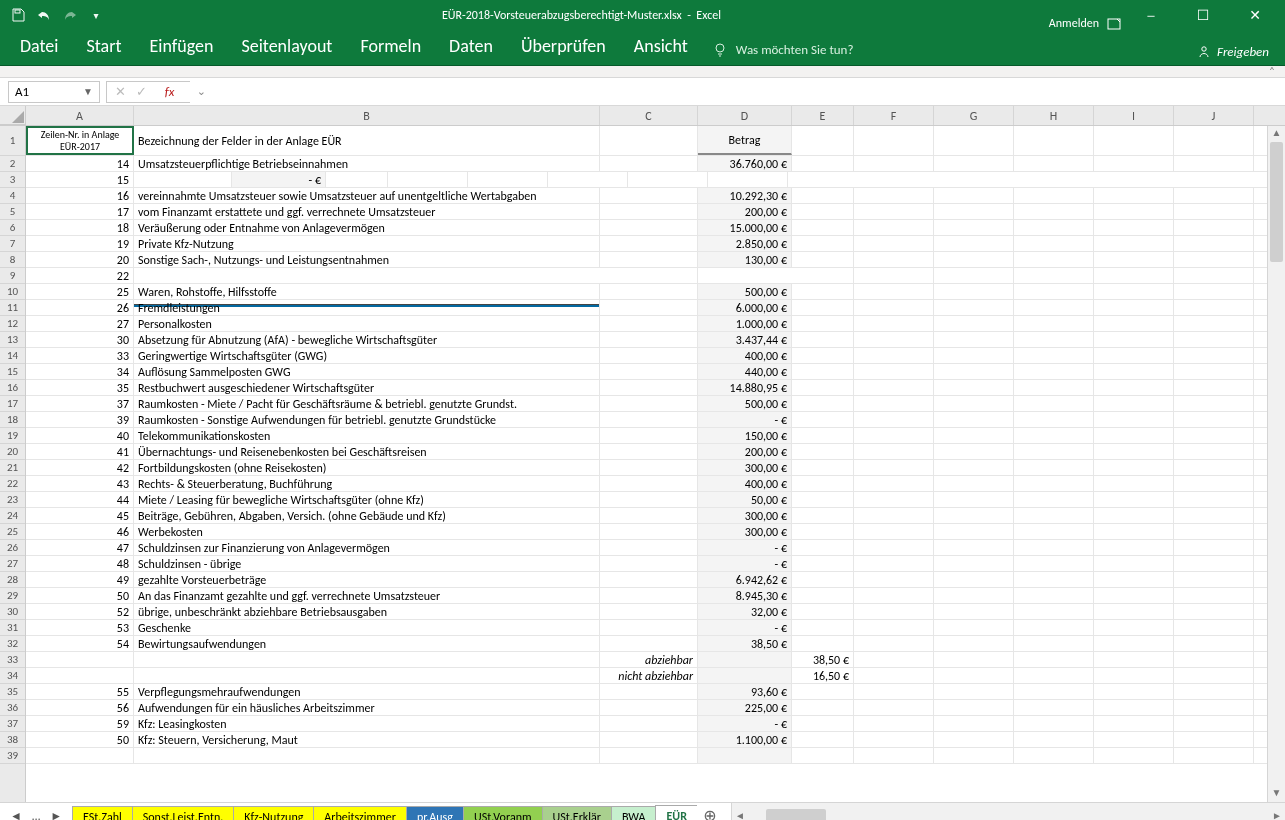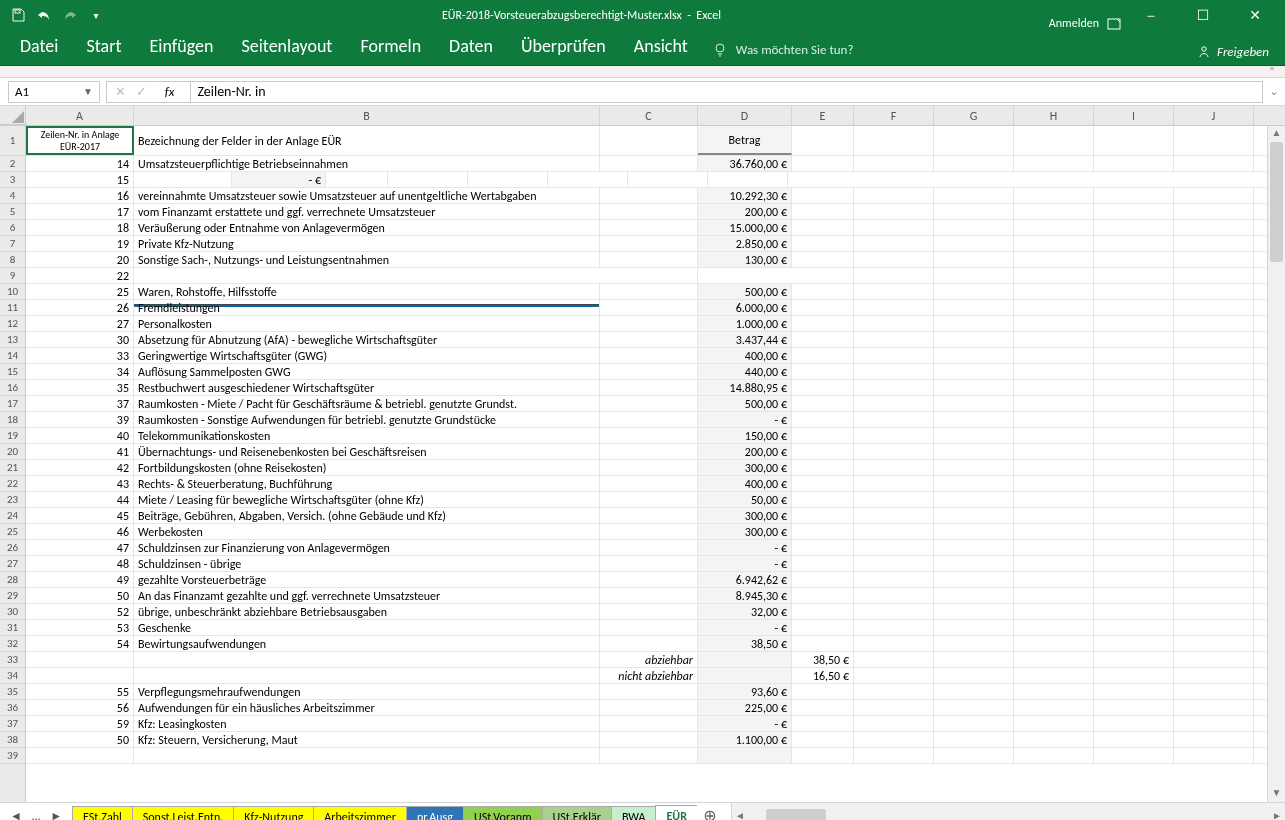--- a/index.html
+++ b/index.html
@@ -14,21 +14,21 @@
 .ribbon .tabs { display: flex; }
 .ribbon .tab { padding: 8px 14px 8px; font-size: 18px; cursor: pointer; color: #fff; position: relative; }
 .tellme { display: flex; align-items: center; gap: 10px; padding: 8px 12px; font-size: 13px; color: #d8f0e0; }
 .share { margin-left: auto; display: flex; align-items: center; gap: 6px; padding: 0 10px 6px; font-size: 13px; font-style: italic; }
 .ribbon-body { height: 12px; background: #f3f2f1; border-bottom: 1px solid #d8d8d8; position: relative; }
 .collapse { position: absolute; right: 10px; top: -2px; color: #777; font-size: 11px; cursor: pointer; }
 .formula-row { height: 28px; display: flex; align-items: center; border-bottom: 1px solid #d8d8d8; font-size: 13px; background: #fff; }
 .namebox { width: 92px; border: 1px solid #c8c8c8; margin: 0 6px 0 8px; height: 22px; display: flex; align-items: center; padding: 0 6px; justify-content: space-between; }
 .namebox .dd { color: #666; font-size: 10px; }
 .fx-btns { display: flex; align-items: center; gap: 10px; padding: 0 8px; color: #888; height: 22px; border: 1px solid #c8c8c8; border-right: none; }
-.fx { font-style: italic; color: #000000; padding: 0 8px; }
+.fx { font-style: italic; color: #b91c1c; padding: 0 8px; }
 .formula-input { flex: 1; border: 1px solid #c8c8c8; height: 22px; display: flex; align-items: center; padding: 0 6px; font-size: 14px; }
 .fx-expand { width: 22px; text-align: center; color: #888; font-size: 11px; }
 .grid-wrap { position: relative; height: 676px; overflow: hidden; display: flex; }
 .rowhdrs { width: 26px; background: #eaeaea; border-right: 1px solid #ccc; }
 .rowhdr { height: 16px; font-size: 11px; color: #555; text-align: center; border-bottom: 1px solid #d5d5d5; display: flex; align-items: center; justify-content: center; cursor: pointer; }
 .rowhdr.hdr1 { height: 30px; }
 .colhdr-row { height: 20px; display: flex; background: #eaeaea; border-bottom: 1px solid #ccc; }
 .corner { width: 26px; background: #eaeaea; border-right: 1px solid #ccc; border-bottom: 1px solid #ccc; display: flex; align-items: flex-end; justify-content: flex-end; }
 .corner::after { content: ""; border: 6px solid transparent; border-right-color: #aaa; border-bottom-color: #aaa; margin: 0 1px 1px 0; }
 .colhdr { font-size: 12px; color: #555; text-align: center; border-right: 1px solid #d5d5d5; display: flex; align-items: center; justify-content: center; cursor: pointer; }
@@ -148,23 +148,20 @@
 
 <div class="formula-row">
   <div class="namebox">
     <span>A1</span>
     <span class="dd">▼</span>
   </div>
   <div class="fx-btns">
     <span style="color:#bbb">✕</span>
     <span style="color:#bbb">✓</span>
     <span class="fx">fx</span>
-  </div>
-  <div class="formula-input">
-    <span>Zeilen-Nr. in</span>
   </div>
   <div class="fx-expand">⌄</div>
 </div>
 
 <div class="colhdr-row">
   <div class="corner"></div>
   <div id="colhdrs" style="display:flex">
       <div class="colhdr" style="width: 108px;">A</div>
       <div class="colhdr" style="width: 466px;">B</div>
       <div class="colhdr" style="width: 98px;">C</div>

